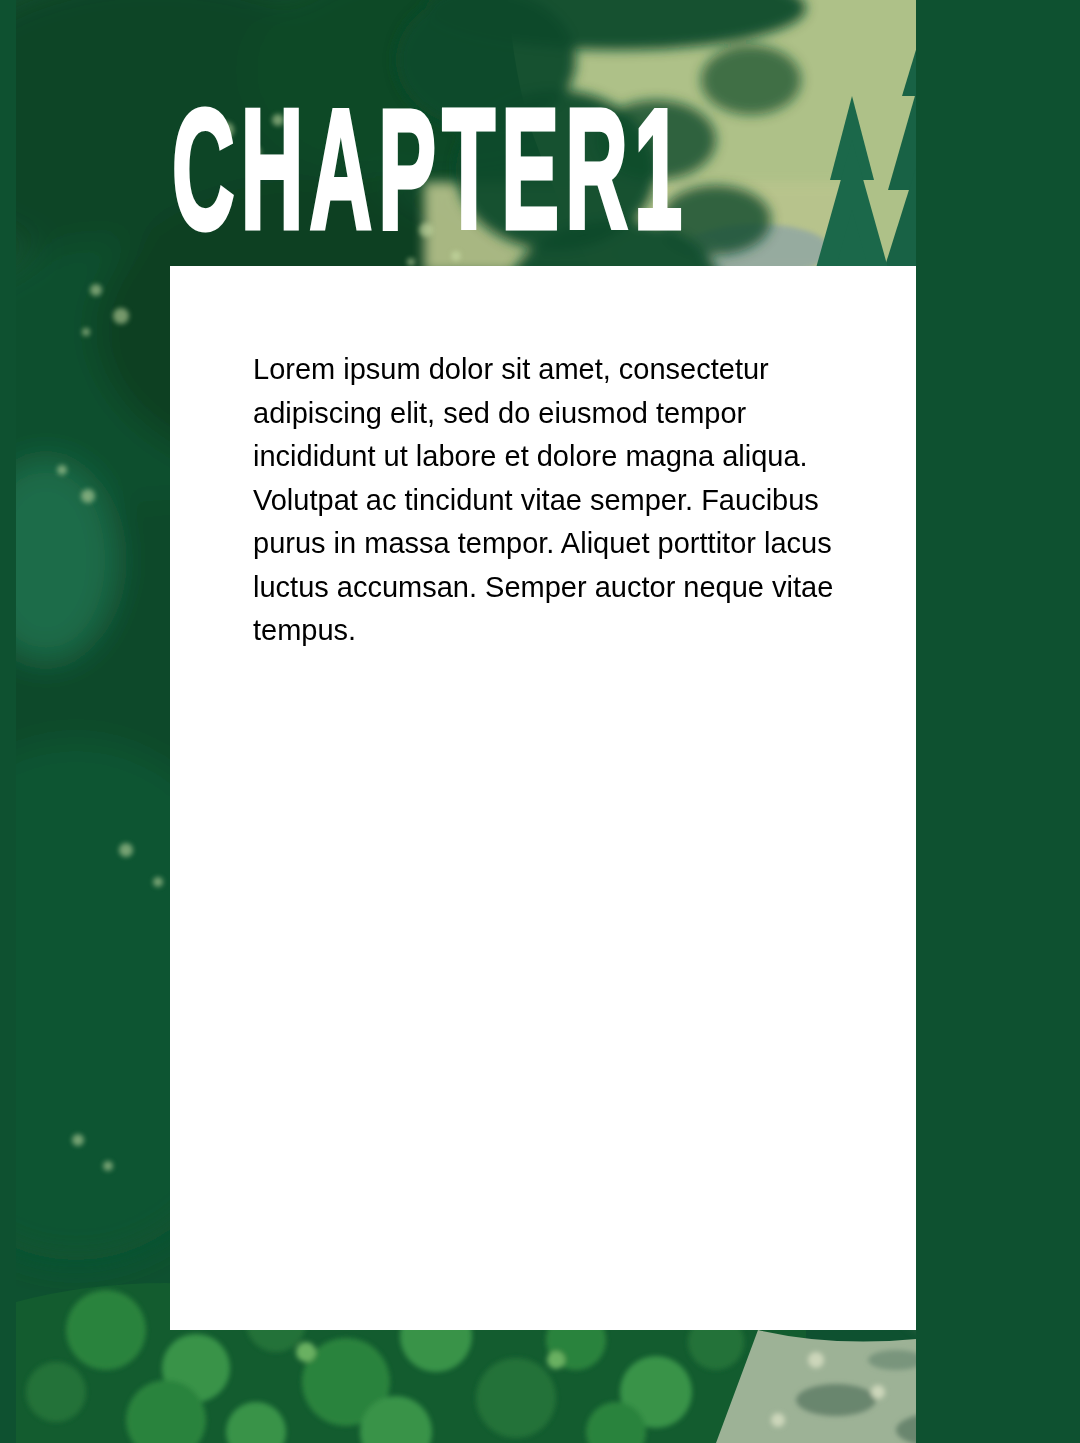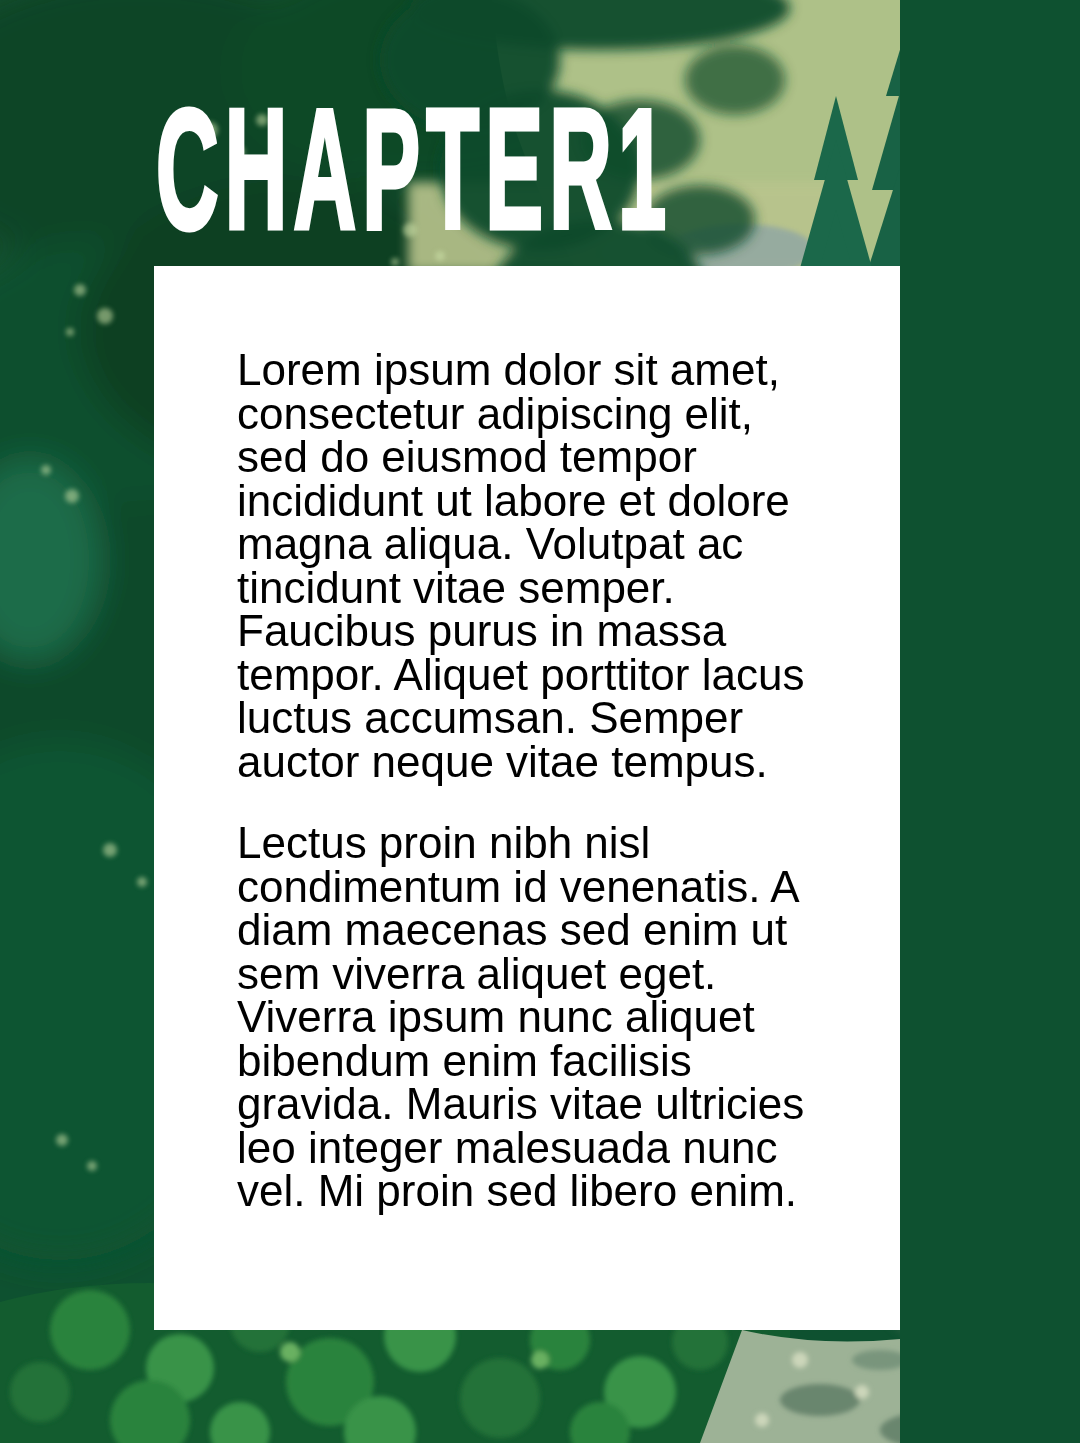--- a/index.html
+++ b/index.html
@@ -2,20 +2,21 @@
 <html><head>
 <meta charset="utf-8">
 <style>
   html, body { margin: 0; padding: 0; background: #0e5130; }
   .stage {
     position: relative;
     width: 900px;
     height: 1443px;
     overflow: hidden;
     font-family: "Liberation Sans", "DejaVu Sans", sans-serif;
+    margin-left: 16px;
   }
   .bg {
     position: absolute;
     left: 0; top: 0;
     width: 1080px; height: 1443px;
     display: block;
   }
   .title {
     position: absolute;
     left: 156px;
@@ -37,21 +38,21 @@
     left: 154px;
     top: 266px;
     width: 770px;
     height: 1064px;
     box-sizing: border-box;
     background: #ffffff;
     padding: 82px 98px 0 83px;
   }
   .card p {
     margin: 0 0 38px 0;
-    font-size: 44px;
+    font-size: 29px;
     line-height: 43.5px;
     color: #000000;
     white-space: pre-wrap;
   }
 </style>
 </head>
 <body>
 
 <div class="stage">
 
@@ -208,16 +209,15 @@
 
     <rect x="984" y="1332" width="6" height="74" fill="#c9c08f" transform="rotate(4 987 1369)"></rect>
     <rect x="1002" y="1342" width="4" height="60" fill="#d6cf9f" transform="rotate(-5 1004 1372)"></rect>
     <rect x="950" y="1350" width="4" height="52" fill="#c9c08f" transform="rotate(7 952 1376)"></rect>
   </svg>
 
   <h1 class="title">CHAPTER1</h1>
 
   <section class="card">
     <p>Lorem ipsum dolor sit amet, consectetur adipiscing elit, sed do eiusmod tempor incididunt ut labore et dolore magna aliqua. Volutpat ac tincidunt vitae semper. Faucibus purus in massa tempor. Aliquet porttitor lacus luctus accumsan. Semper auctor neque vitae tempus.</p>
-    <p>Lectus proin nibh nisl condimentum id venenatis. A diam maecenas sed enim ut sem viverra aliquet eget. Viverra ipsum nunc aliquet bibendum enim facilisis gravida. Mauris vitae ultricies leo integer malesuada nunc vel. Mi proin sed libero enim.</p>
   </section>
 
 </div>
 
 </body></html>

